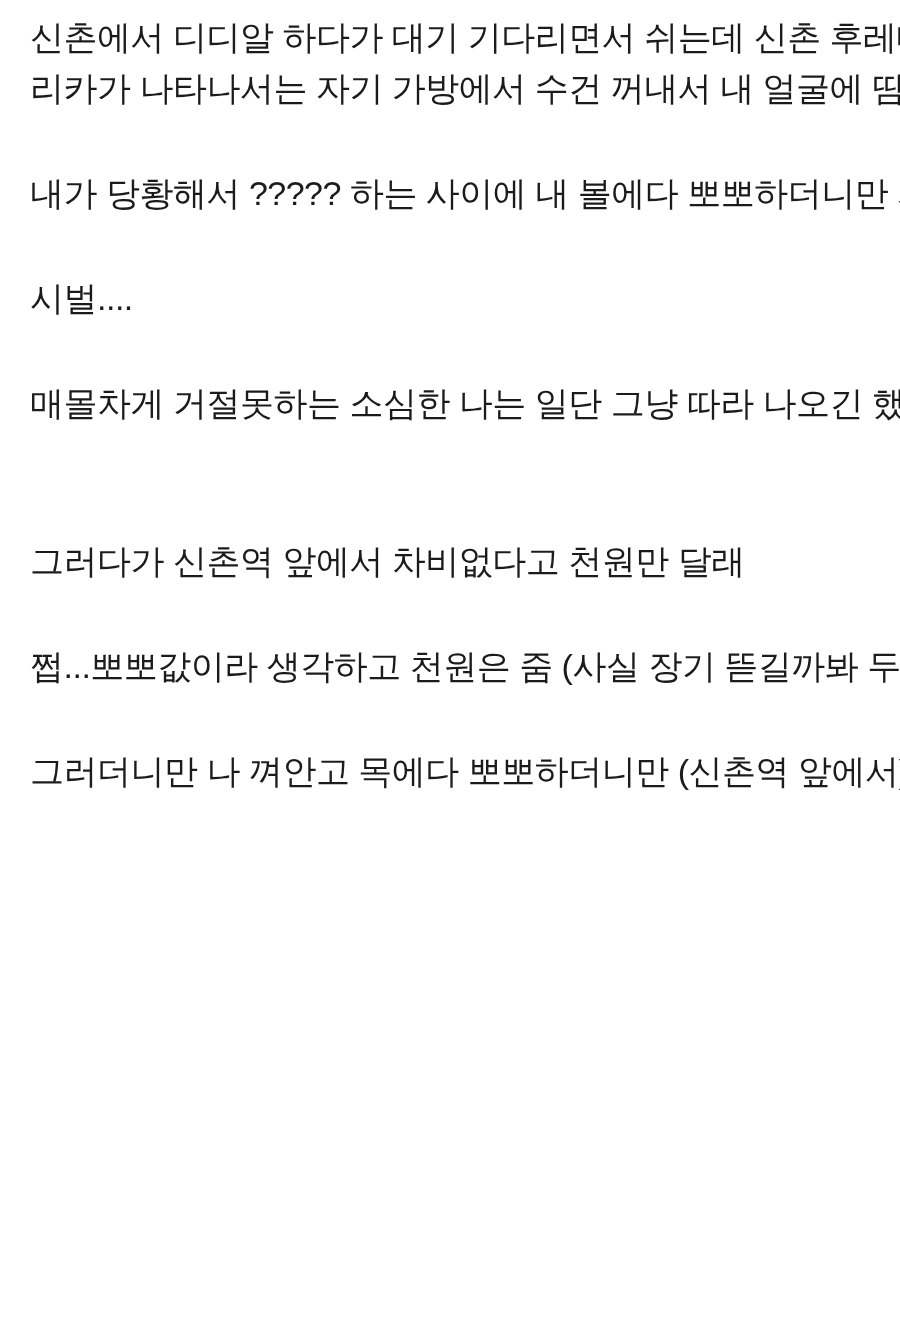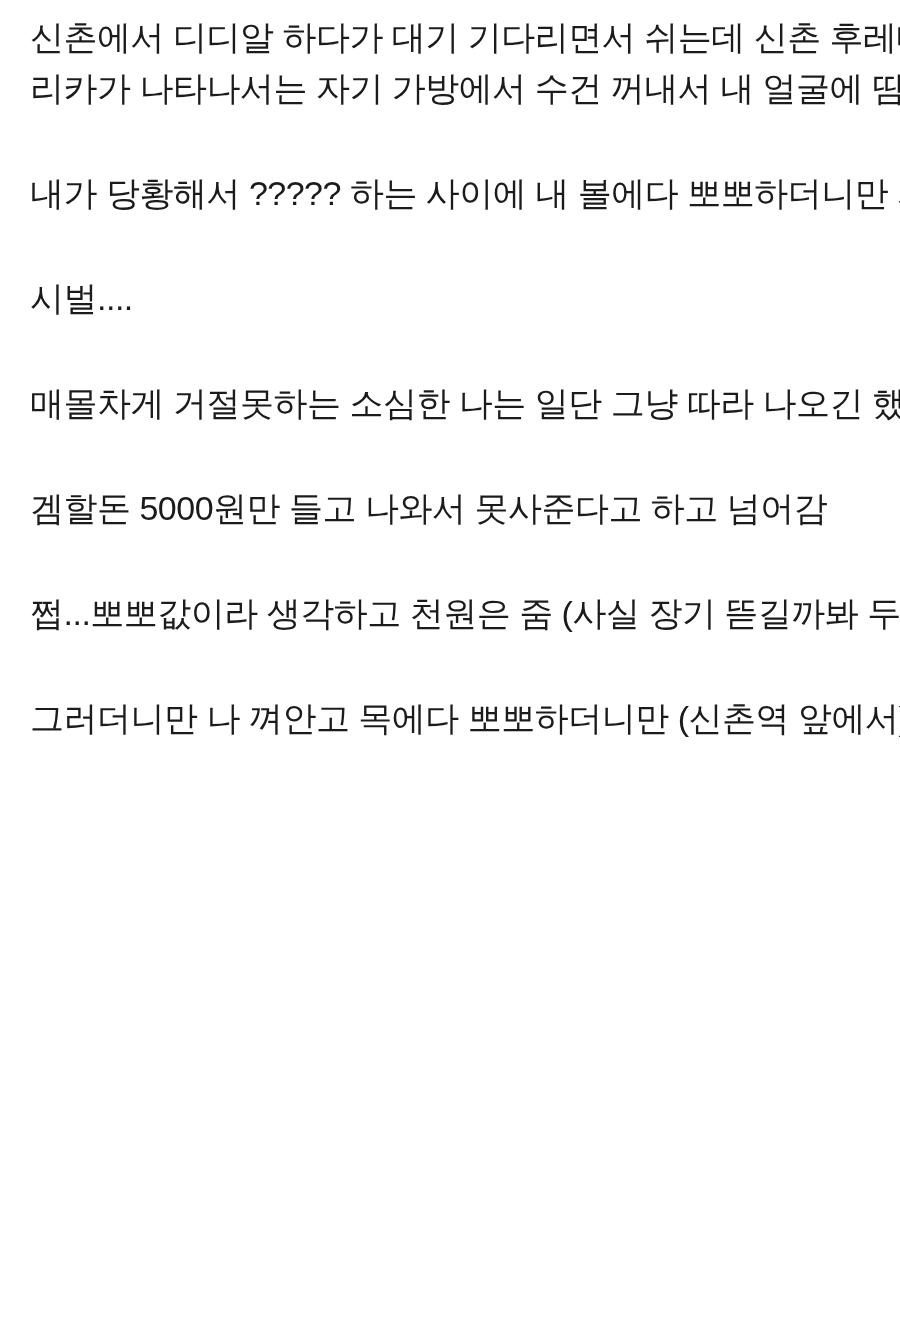--- a/index.html
+++ b/index.html
@@ -45,22 +45,22 @@
     </p>
     <p class="para">
       <span class="line">내가 당황해서 ????? 하는 사이에 내 볼에다 뽀뽀하더니만 자</span>
     </p>
     <p class="para">
       <span class="line">시벌....</span>
     </p>
     <p class="para">
       <span class="line">매몰차게 거절못하는 소심한 나는 일단 그냥 따라 나오긴 했는</span>
     </p>
-    <p class="para">
-      <span class="line">겜할돈 5000원만 들고 나와서 못사준다고 하고 넘어감</span>
+    <p class="para extra-gap">
+      <span class="line">그러다가 신촌역 앞에서 차비없다고 천원만 달래</span>
     </p>
     <p class="para">
       <span class="line">쩝...뽀뽀값이라 생각하고 천원은 줌 (사실 장기 뜯길까봐 두려</span>
     </p>
     <p class="para">
       <span class="line">그러더니만 나 껴안고 목에다 뽀뽀하더니만 (신촌역 앞에서)</span>
     </p>
   </main>
 
 </body></html>

